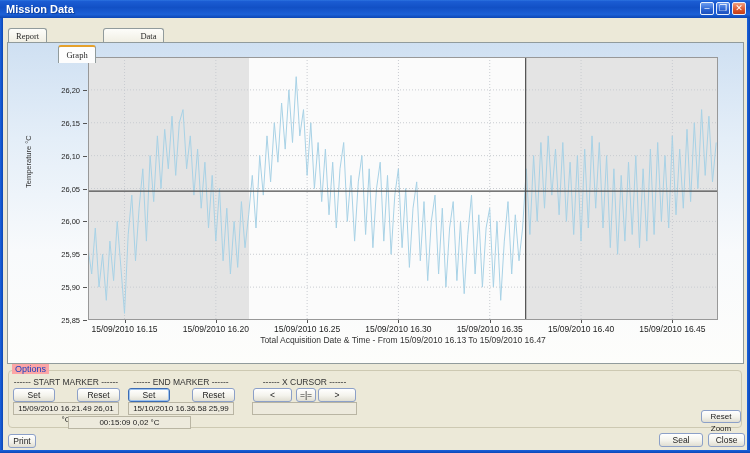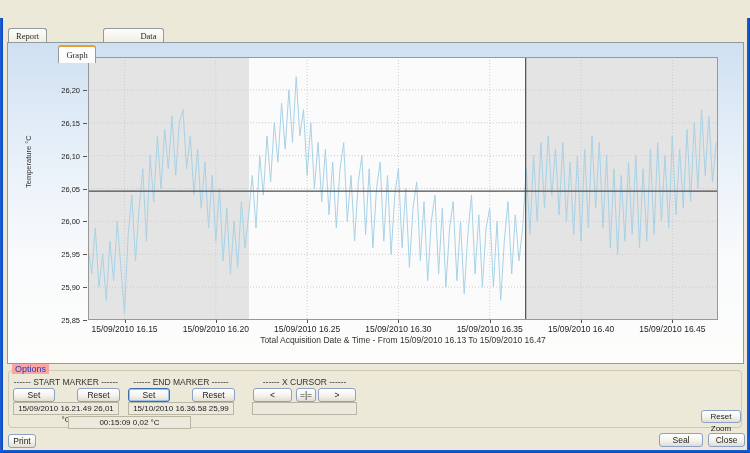--- a/index.html
+++ b/index.html
@@ -52,20 +52,28 @@
     font-family:"Liberation Sans",sans-serif;padding:0;}
   .xpbtn.focused{border:1px solid #3c6cb4;box-shadow:0 0 0 1px #9cc2ee inset;}
   .field{position:absolute;height:13px;background:#edeadd;border:1px solid #b9b5a3;
     font-size:8px;color:#222;text-align:center;line-height:11px;}
 </style>
 </head>
 <body>
 
 <div class="window">
 
+  <div class="titlebar">
+    <span class="title-text">Mission Data</span>
+    <span class="win-btns">
+      <span class="win-btn">–</span>
+      <span class="win-btn">❐</span>
+      <span class="win-btn close">✕</span>
+    </span>
+  </div>
   <div class="edge l"></div>
   <div class="edge r"></div>
   <div class="edge b"></div>
 
   <div class="tab" style="left: 8px;">Report</div>
     <div class="tab active" style="left: 58.4px; margin-top: 20px;">Graph</div>
     <div class="tab" style="left: 103.4px; padding-left: 36px;">Data</div>
     <div id="tabstrip"></div>
 
   <div class="tabpage"></div>

